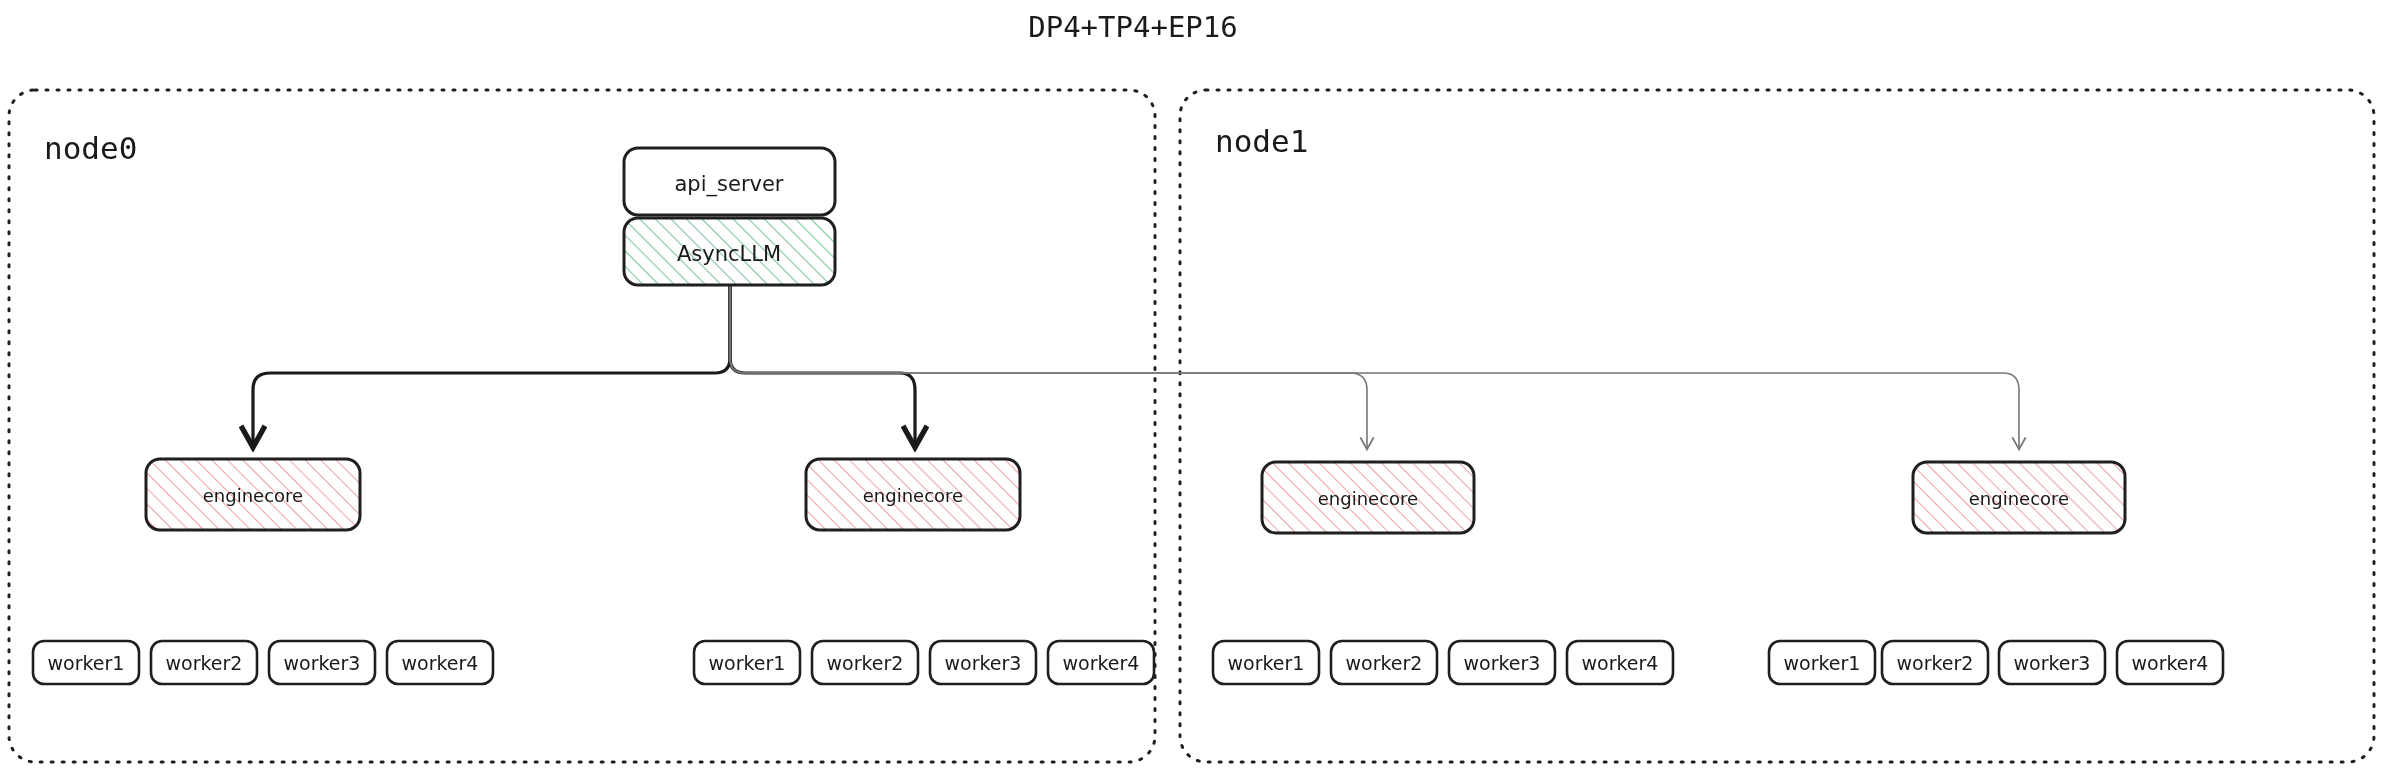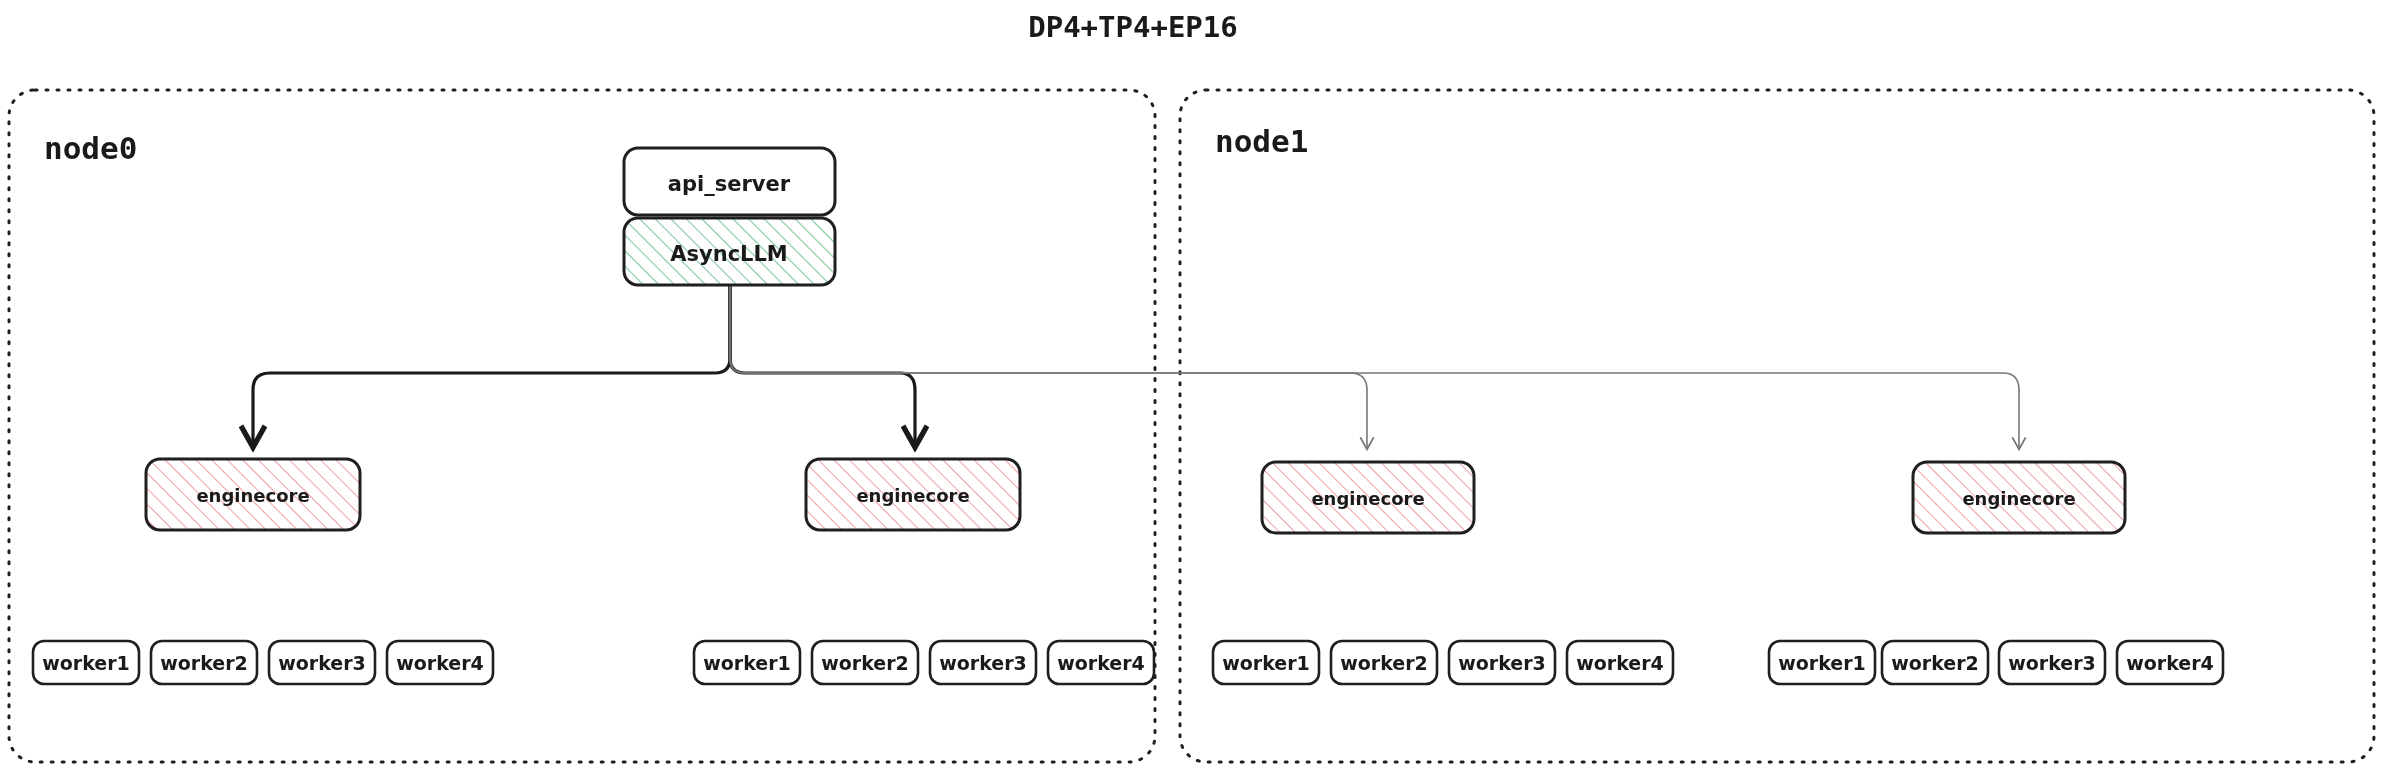--- a/index.html
+++ b/index.html
@@ -9,21 +9,20 @@
   }
   body {
     font-family: "DejaVu Sans", sans-serif;
   }
   #canvas {
     position: relative;
     width: 2383px;
     height: 773px;
     background: #ffffff;
     overflow: hidden;
-    font-weight: bold;
   }
   #diagram-svg {
     position: absolute;
     left: 0;
     top: 0;
     width: 2383px;
     height: 773px;
   }
   .title-text {
     font-family: "DejaVu Sans Mono", monospace;

